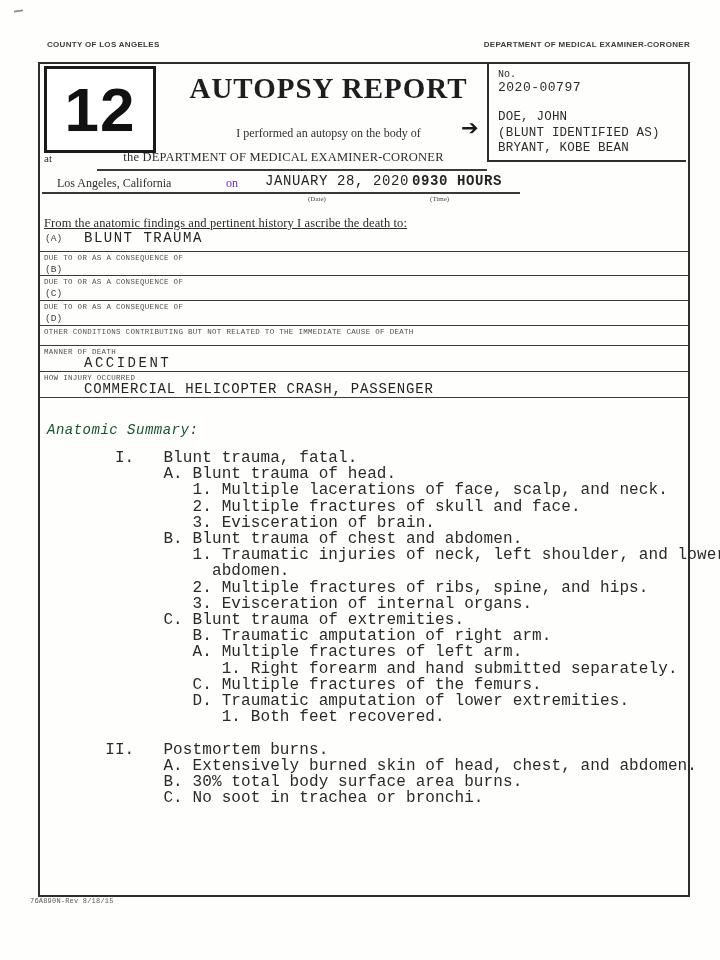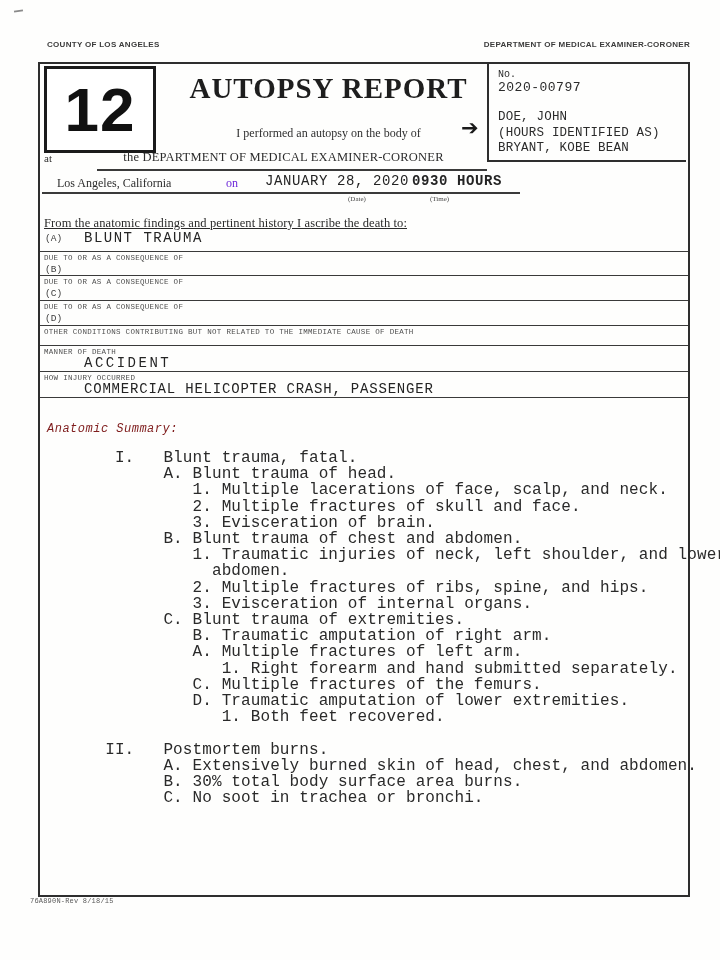--- a/index.html
+++ b/index.html
@@ -75,21 +75,21 @@
   .casebox .no-label{font-size:10px;line-height:11px;}
   .casebox .case-no{font-size:13px;line-height:15px;letter-spacing:.5px;}
   .casebox .names{margin-top:15px;font-size:12.5px;line-height:15.5px;letter-spacing:.2px;}
 
   
   .loc-place{position:absolute;left:17px;top:112px;font-size:12px;color:#2c2c2c;}
   .loc-on{position:absolute;left:186px;top:112px;font-size:12px;color:#6d28d9;}
   .loc-date{position:absolute;left:225px;top:109px;font-family:"Liberation Mono", monospace;font-size:14px;letter-spacing:.6px;color:#242424;}
   .loc-time{position:absolute;left:372px;top:109px;font-family:"Liberation Mono", monospace;font-size:14px;letter-spacing:.6px;color:#242424;font-weight:bold;}
   .loc-underline{position:absolute;left:2px;top:110px;width:478px;height:18px;border-bottom:2px solid #3a3a3a;}
-  .cap-date{position:absolute;left:268px;top:131px;font-size:7px;color:#4a4a4a;margin-left:40px;}
+  .cap-date{position:absolute;left:268px;top:131px;font-size:7px;color:#4a4a4a;}
   .cap-time{position:absolute;left:390px;top:131px;font-size:7px;color:#4a4a4a;}
 
   .ascribe{
     position:absolute;left:4px;top:152px;
     font-size:12.5px;color:#2a2a2a;text-decoration:underline;letter-spacing:.1px;
   }
 
   
   .cz-label{font-family:"Liberation Mono", monospace;font-size:9.5px;color:#3d3d3d;position:absolute;left:5px;}
   .cz-value{font-family:"Liberation Mono", monospace;font-size:14px;letter-spacing:1.5px;color:#242424;position:absolute;left:44px;}
@@ -114,21 +114,21 @@
   .r-manner-line{top:307px;}
   .r-how-lbl{top:310px;}
   .r-how-val{top:317px;letter-spacing:.8px;}
   .r-how-line{top:333px;}
   .lbl-a{top:169px;}
 
   
   .summary-heading{
     position:absolute;left:7px;top:358px;
     font-family:"Liberation Mono", monospace;font-style:italic;
-    font-size:12px;letter-spacing:.5px;color:#7f1d1d;text-align:center;
+    font-size:14px;letter-spacing:.5px;color:#14532d;text-align:center;
   }
   .summary-list{
     position:absolute;left:7px;top:386px;width:630px;
     font-family:"Liberation Mono", monospace;font-size:16px;line-height:16.2px;
     color:#2a2a2a;letter-spacing:.1px;
   }
   .summary-list .line{white-space:pre;min-height:16.2px;}
 
   .footer{
     position:absolute;left:30px;top:897px;
@@ -157,21 +157,21 @@
 
     <div class="at-underline"></div>
     <div class="at-label">at</div>
     <div class="dept-line">the DEPARTMENT OF MEDICAL EXAMINER-CORONER</div>
 
     <div class="casebox">
       <div class="no-label">No.</div>
       <div class="case-no">2020-00797</div>
       <div class="names">
         <div>DOE, JOHN</div>
-        <div>(HOURS IDENTIFIED AS)</div>
+        <div>(BLUNT IDENTIFIED AS)</div>
         <div>BRYANT, KOBE BEAN</div>
       </div>
     </div>
 
     <div class="loc-underline"></div>
     <div class="loc-place">Los Angeles, California</div>
     <div class="loc-on">on</div>
     <div class="loc-date">JANUARY 28, 2020</div>
     <div class="loc-time">0930 HOURS</div>
     <div class="cap-date">(Date)</div>

